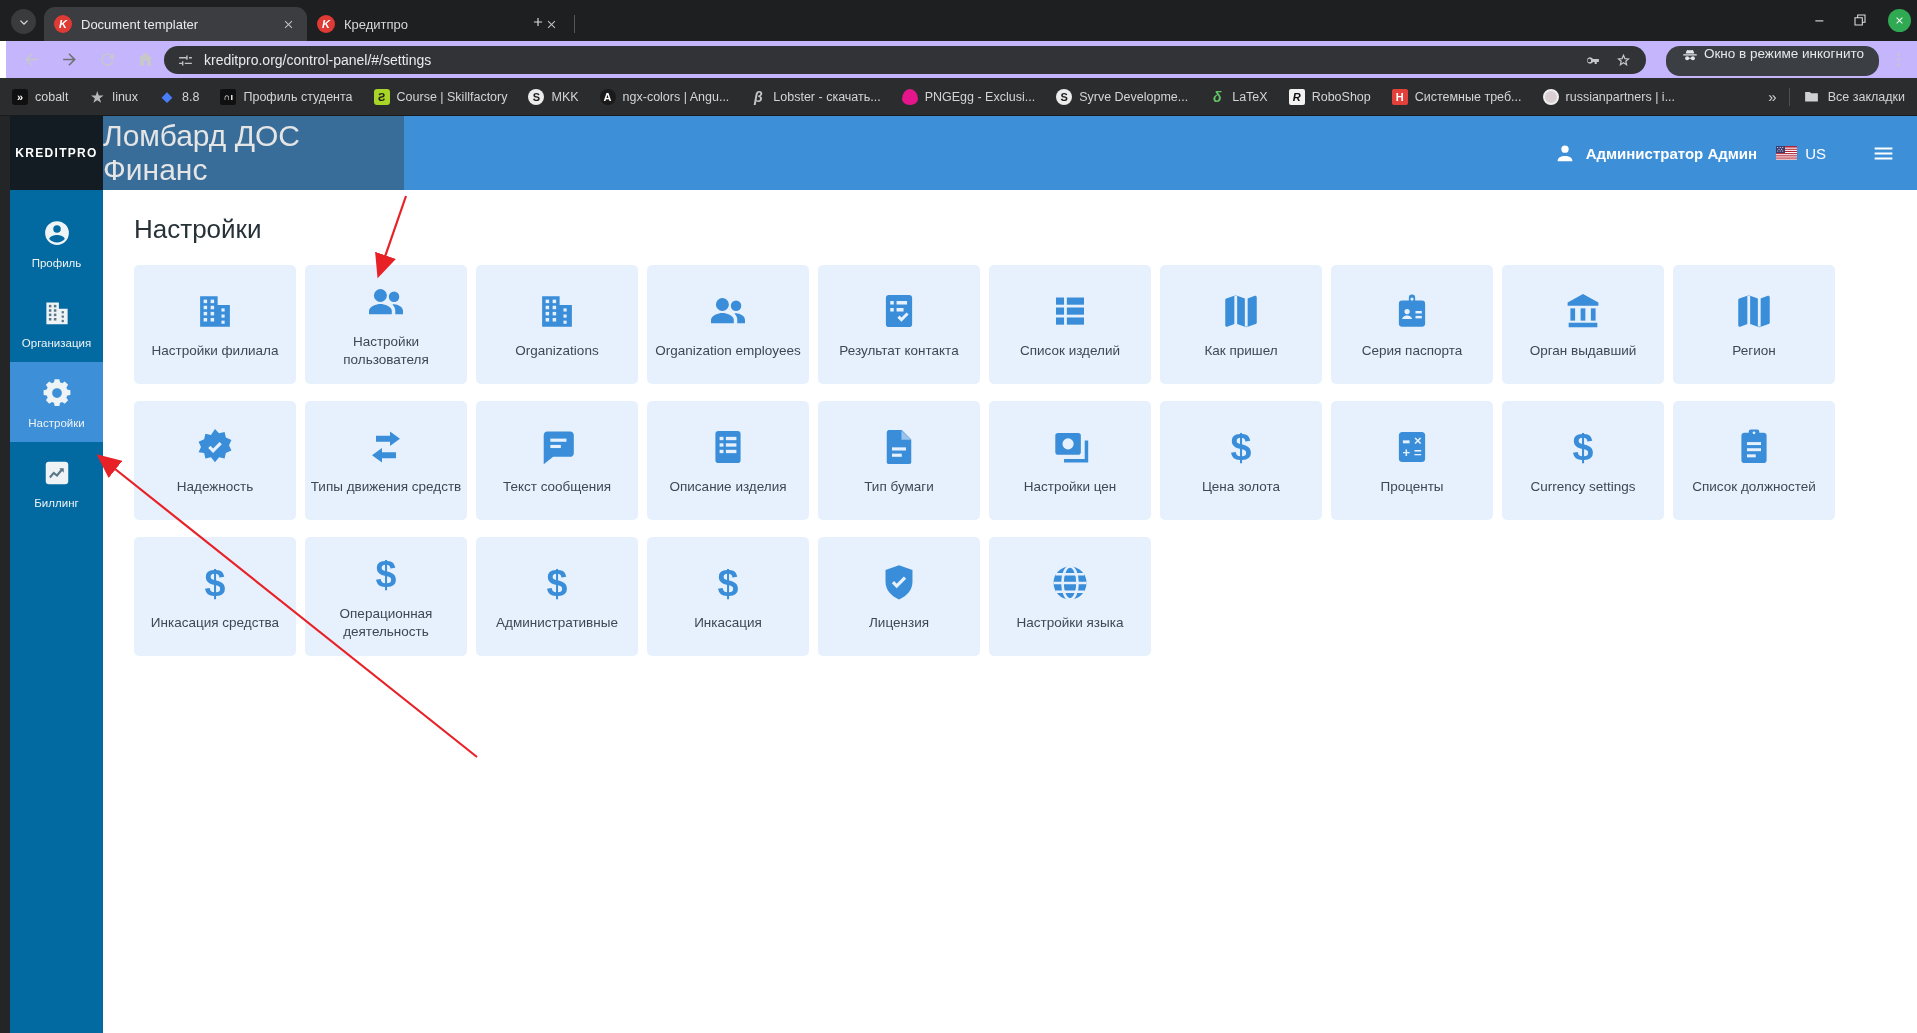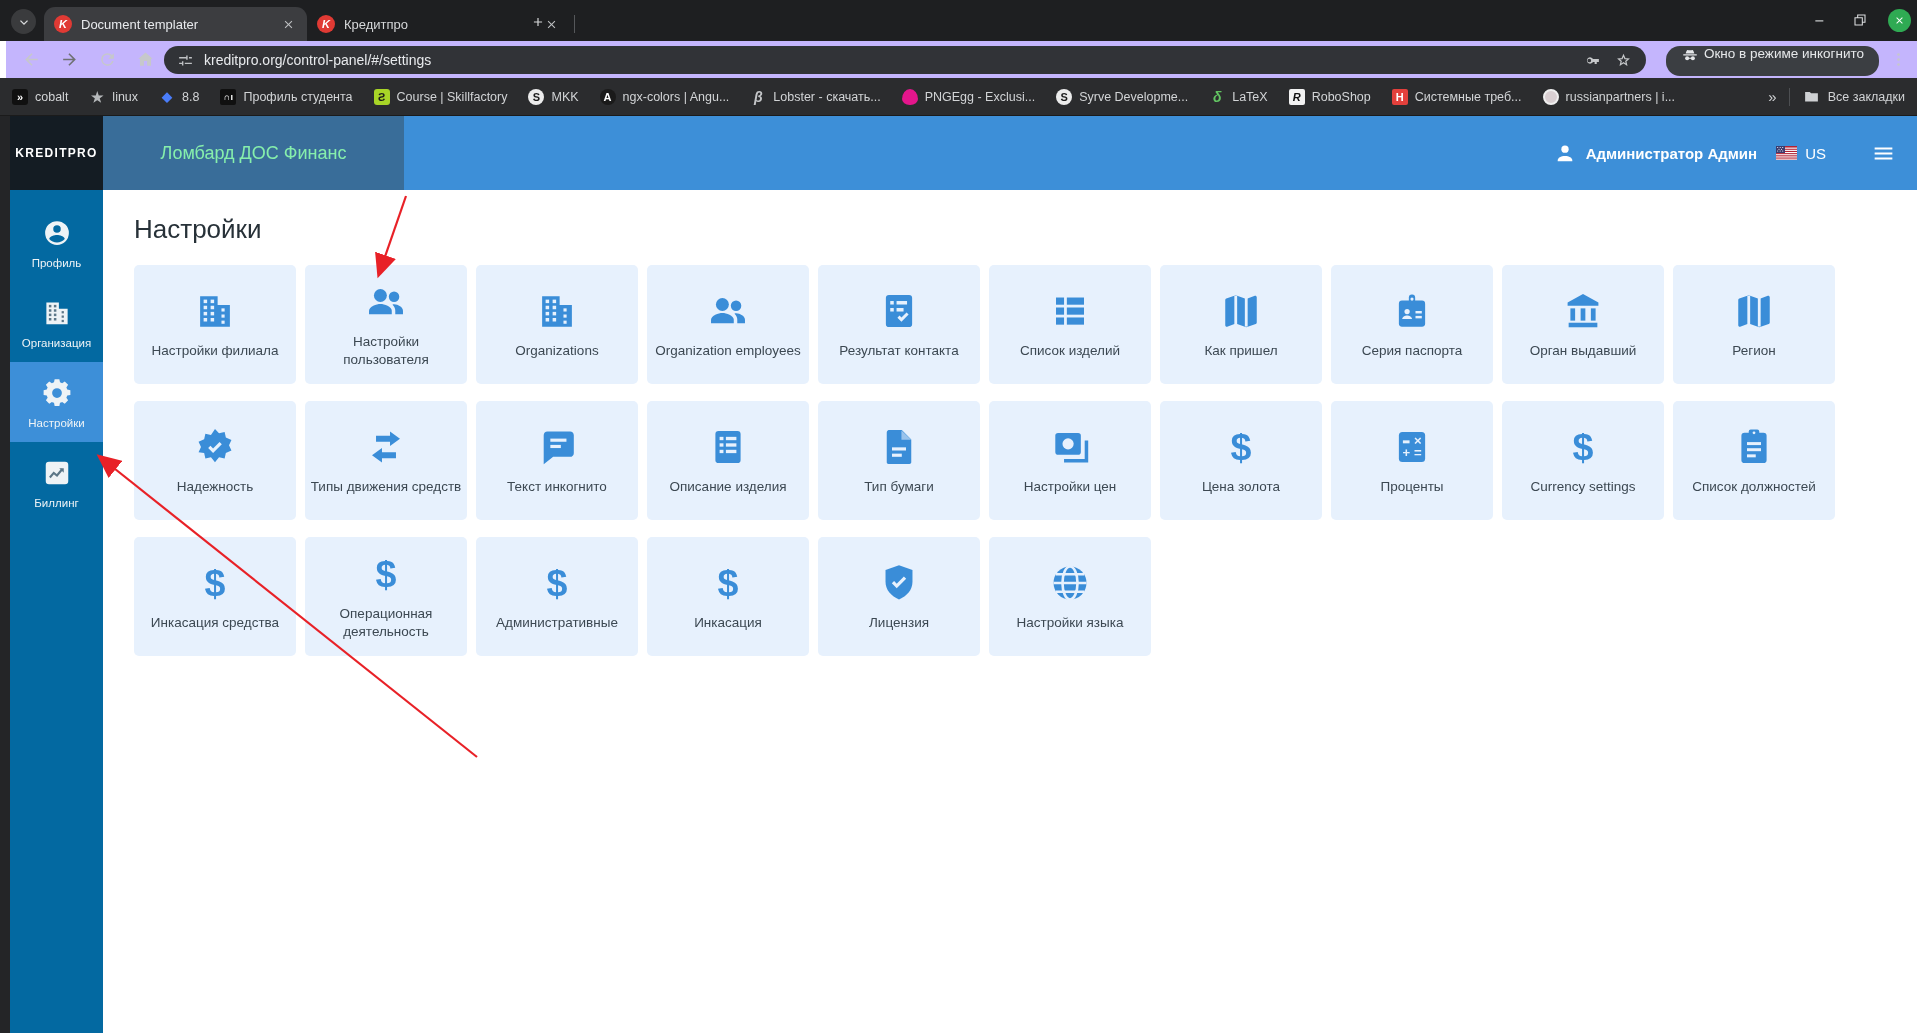--- a/index.html
+++ b/index.html
@@ -73,21 +73,21 @@
   .bm-vsep{width:1px;height:18px;background:#4d4f52;}
   .bm-all{display:flex;align-items:center;gap:8px;}
   .bm-all svg{width:17px;height:17px;color:#cfd1d3;}
 
   
   .app{position:absolute;left:0;top:116px;right:0;bottom:0;background:#fff;}
   .left-edge{position:absolute;left:0;top:0;width:10px;bottom:0;background:#242527;}
   .app-header{position:absolute;left:10px;top:0;right:0;height:74px;background:#3d8fd8;display:flex;align-items:stretch;}
   .logo{width:93px;background:#141c23;color:#fff;display:flex;align-items:center;justify-content:center;
     font-size:12px;font-weight:bold;letter-spacing:1.3px;}
-  .org-title{width:301px;background:#396d99;color:#86efac;font-size:18px;display:flex;align-items:center;justify-content:center;}
+  .org-title{width:301px;background:#396d99;color:#e5e5e5;font-size:30px;display:flex;align-items:center;justify-content:center;}
   .hdr-right{margin-left:auto;display:flex;align-items:center;padding-right:20px;color:#fff;text-align:center;}
   .hdr-user{display:flex;align-items:center;gap:10px;font-size:15px;font-weight:bold;}
   .hdr-user svg{width:22px;height:22px;}
   .hdr-lang{display:flex;align-items:center;gap:8px;margin-left:19px;font-size:15px;}
   .hdr-burger{margin-left:44px;width:27px;height:27px;display:flex;align-items:center;justify-content:center;}
   .hdr-burger svg{width:25px;height:25px;}
 
   .sidebar{position:absolute;left:10px;top:74px;width:93px;bottom:0;background:#0369a1;padding-top:12px;box-sizing:border-box;}
   .sb-item{display:flex;flex-direction:column;align-items:center;gap:9px;padding:16px 3px 13px;
     color:#eef3f6;font-size:11.5px;--win:#5b7687;}
@@ -635,21 +635,21 @@
         <div class="tile">
           <svg viewBox="0 0 24 24" class="icon">
             <use href="#i-transfer"></use>
           </svg>
           <span class="tile-label">Типы движения средств</span>
         </div>
         <div class="tile">
           <svg viewBox="0 0 24 24" class="icon">
             <use href="#i-message"></use>
           </svg>
-          <span class="tile-label">Текст инкогнито</span>
+          <span class="tile-label">Текст сообщения</span>
         </div>
         <div class="tile">
           <svg viewBox="0 0 24 24" class="icon">
             <use href="#i-table"></use>
           </svg>
           <span class="tile-label">Описание изделия</span>
         </div>
         <div class="tile">
           <svg viewBox="0 0 24 24" class="icon">
             <use href="#i-file"></use>

